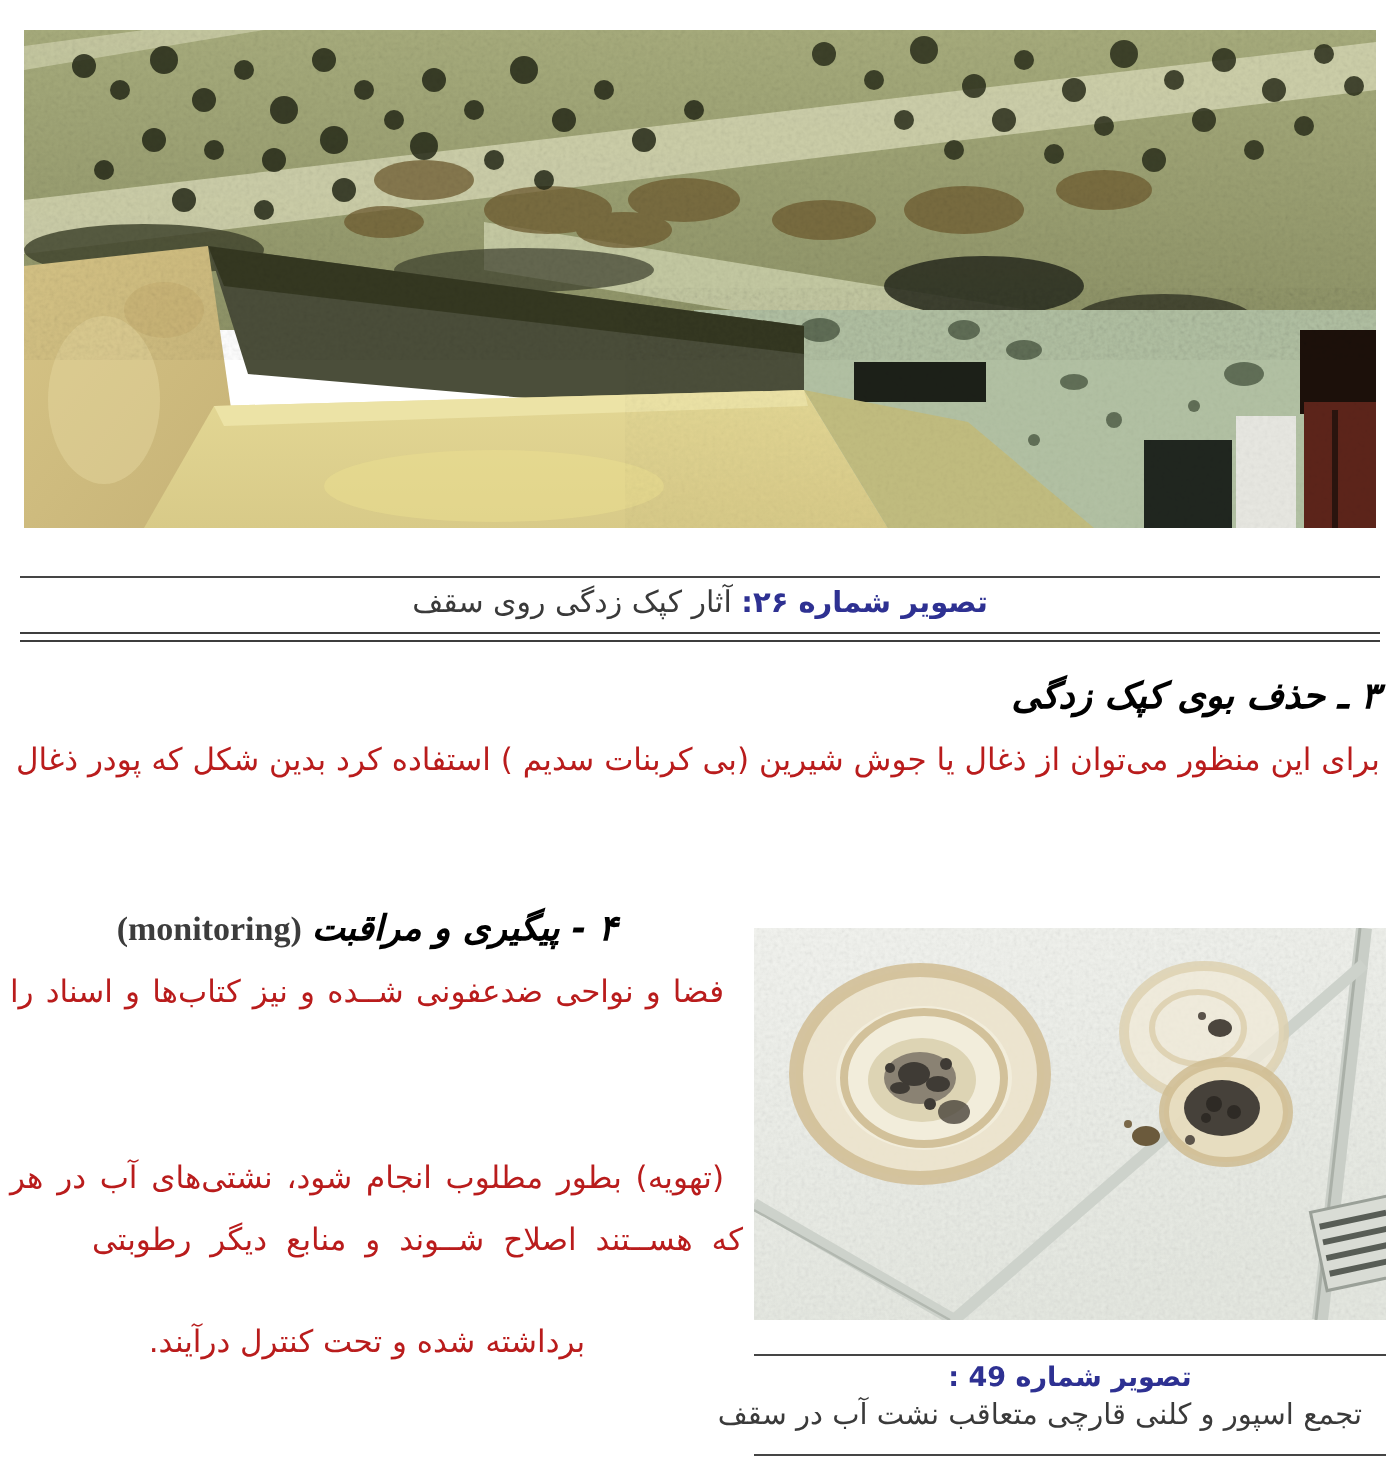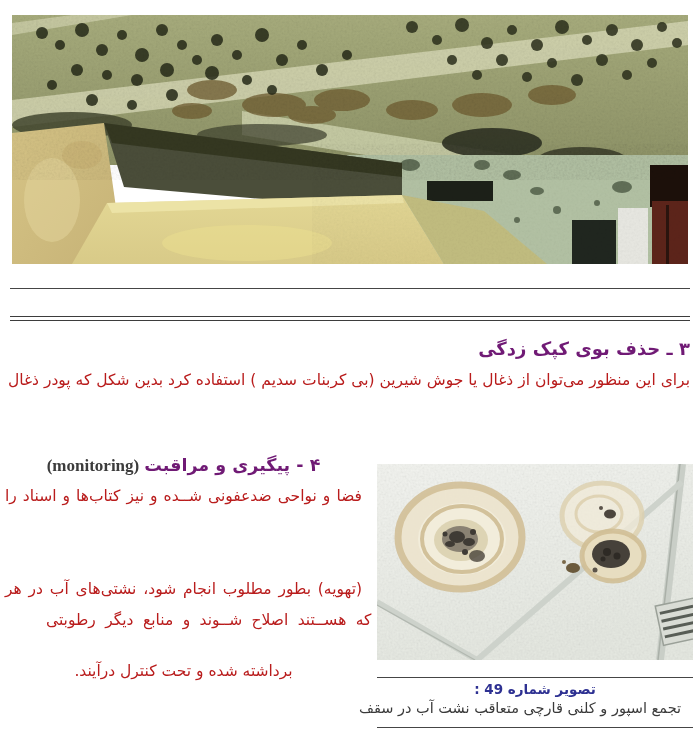--- a/index.html
+++ b/index.html
@@ -10,21 +10,21 @@
   .abs{position:absolute;}
   .rtl{direction:rtl;unicode-bidi:isolate;}
   
   #photo26{left:12px;top:15px;width:676px;height:249px;}
   
   .rule{height:0;border-top:1.4px solid #454545;}
   .double-rule{height:3px;border-top:1.6px solid #3d3d3d;border-bottom:1.6px solid #3d3d3d;}
   .cap-line{font-size:15px;color:#3a3a3a;text-align:center;white-space:nowrap;}
   .cap-label{color:#2e3192;font-weight:700;font-size:14.5px;}
   
-  .h-fa{font-weight:700;font-size:18px;color:#701a75;white-space:nowrap;}
+  .h-fa{font-weight:700;font-size:18px;color:#000000;white-space:nowrap;font-style:italic;}
   .h4-en{font-family:"Liberation Serif",serif;font-weight:700;font-size:17px;
          direction:ltr;unicode-bidi:isolate;}
   .bodyline{font-size:15.5px;color:#b91c1c;white-space:nowrap;}
   .jline{white-space:normal;text-align:justify;text-align-last:justify;}
   .rline{text-align:right;}
   
   #photo27{left:377px;top:464px;width:316px;height:196px;}
 </style>
 </head>
 <body>
@@ -159,20 +159,24 @@
     <polygon points="60,249 95,188 390,180 432,249" fill="url(#gWallC)"></polygon>
     <polygon points="95,188 390,180 392,188 100,198" fill="#efe6ab" opacity="0.8"></polygon>
     <polygon points="390,180 432,249 535,249 472,196" fill="#c2bd80"></polygon>
     <ellipse cx="235" cy="228" rx="85" ry="18" fill="#ece08f" opacity="0.5"></ellipse>
 
     <rect x="0" y="0" width="676" height="150" filter="url(#grain)" opacity="0.22" style="mix-blend-mode:multiply"></rect>
     <rect x="335" y="140" width="341" height="109" filter="url(#grain)" opacity="0.12" style="mix-blend-mode:multiply"></rect>
   </svg>
 
   <div class="abs rule" style="left:10px;top:288px;width:680px;"></div>
+  <div class="abs rtl cap-line" style="left:10px;top:292px;width:680px;">
+    <span class="cap-label">تصویر شماره ۲۶:</span>
+    <span>آثار کپک زدگی روی سقف</span>
+  </div>
   <div class="abs double-rule" style="left:10px;top:316px;width:680px;"></div>
 
   <div class="abs rtl h-fa" style="left:10px;top:338px;width:680px;text-align:right;">۳ ـ حذف بوی کپک زدگی</div>
   <div class="abs rtl bodyline jline" style="left:8px;top:371px;width:682px;">برای این منظور می‌توان از ذغال یا جوش شیرین (بی کربنات سدیم ) استفاده کرد بدین شکل که پودر ذغال</div>
 
   <div class="abs rtl" style="left:5px;top:455px;width:357px;text-align:center;white-space:nowrap;">
     <span class="h-fa" style="font-size:17.5px;">۴ - پیگیری و مراقبت</span>
     <span class="h4-en">(monitoring)</span>
   </div>
   <div class="abs rtl bodyline jline" style="left:5px;top:487px;width:357px;">فضا و نواحی ضدعفونی شــده و نیز کتاب‌ها و اسناد را</div>

